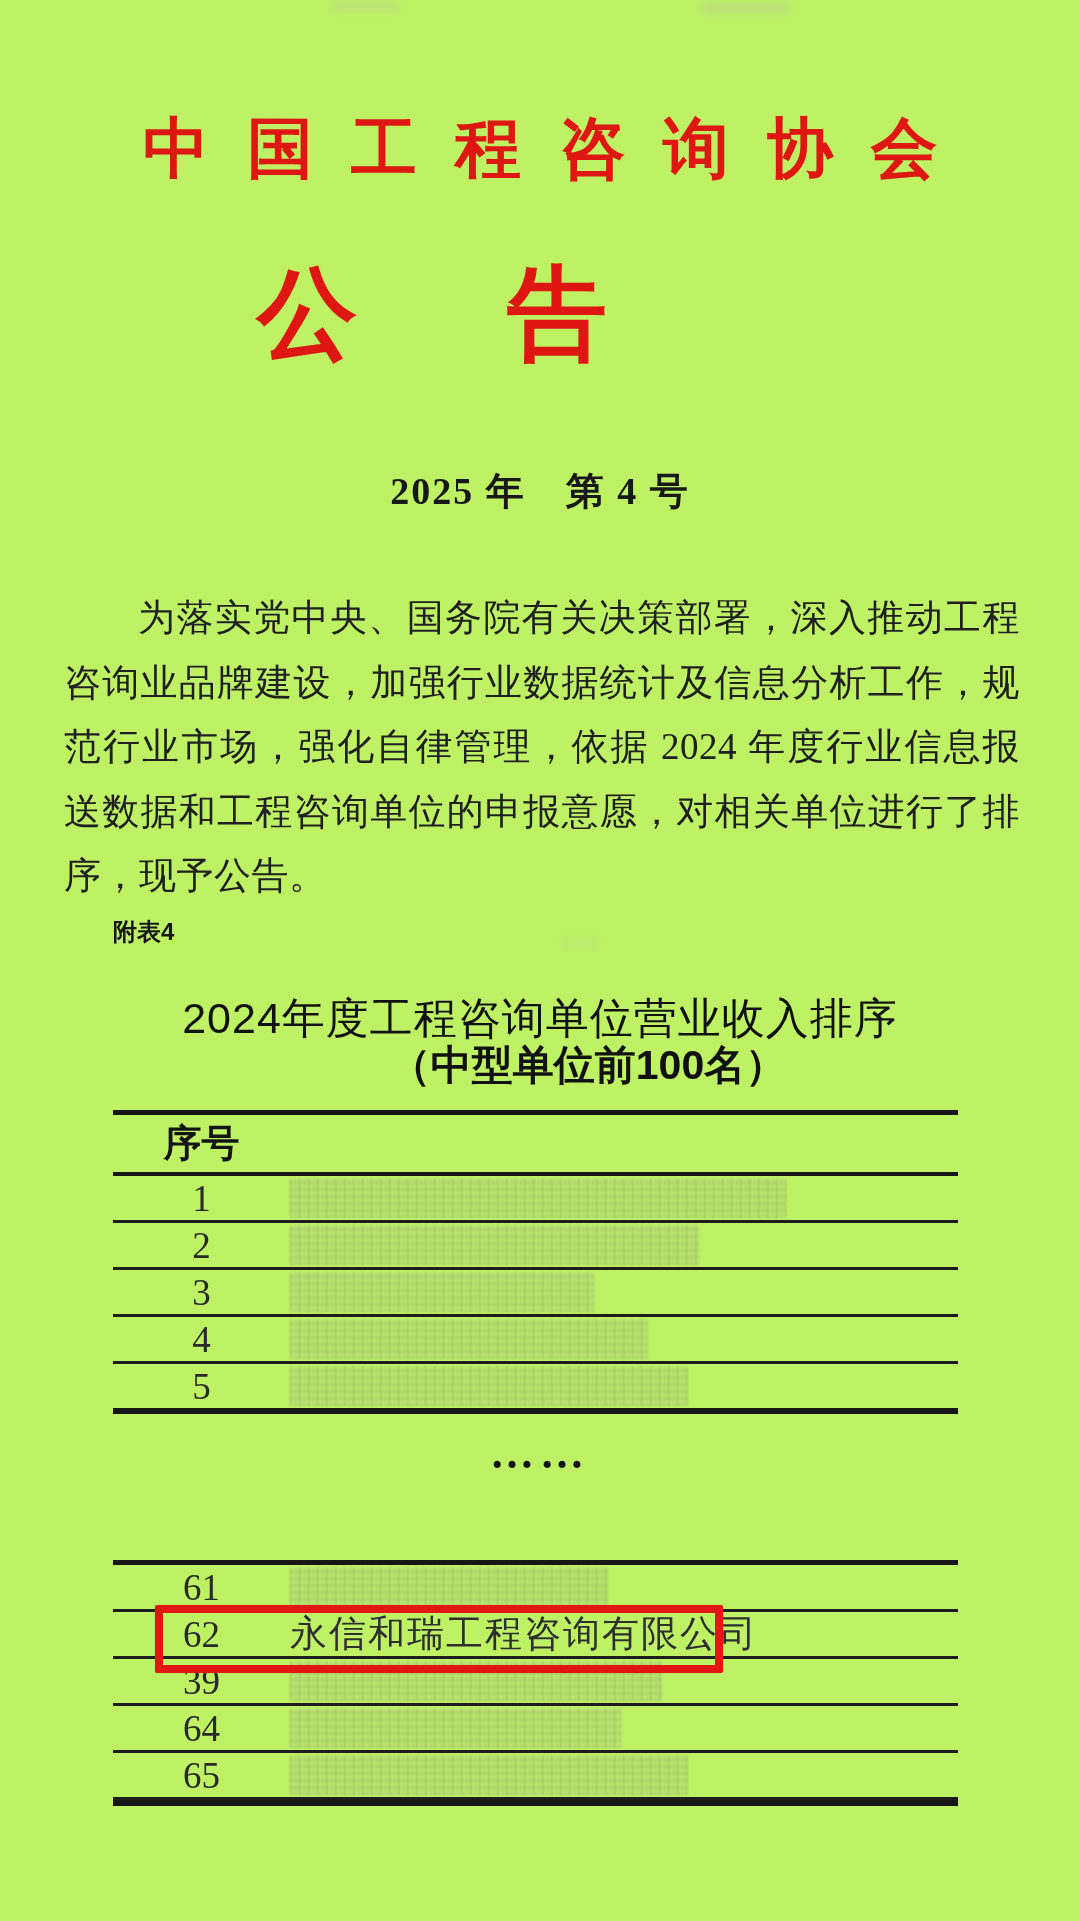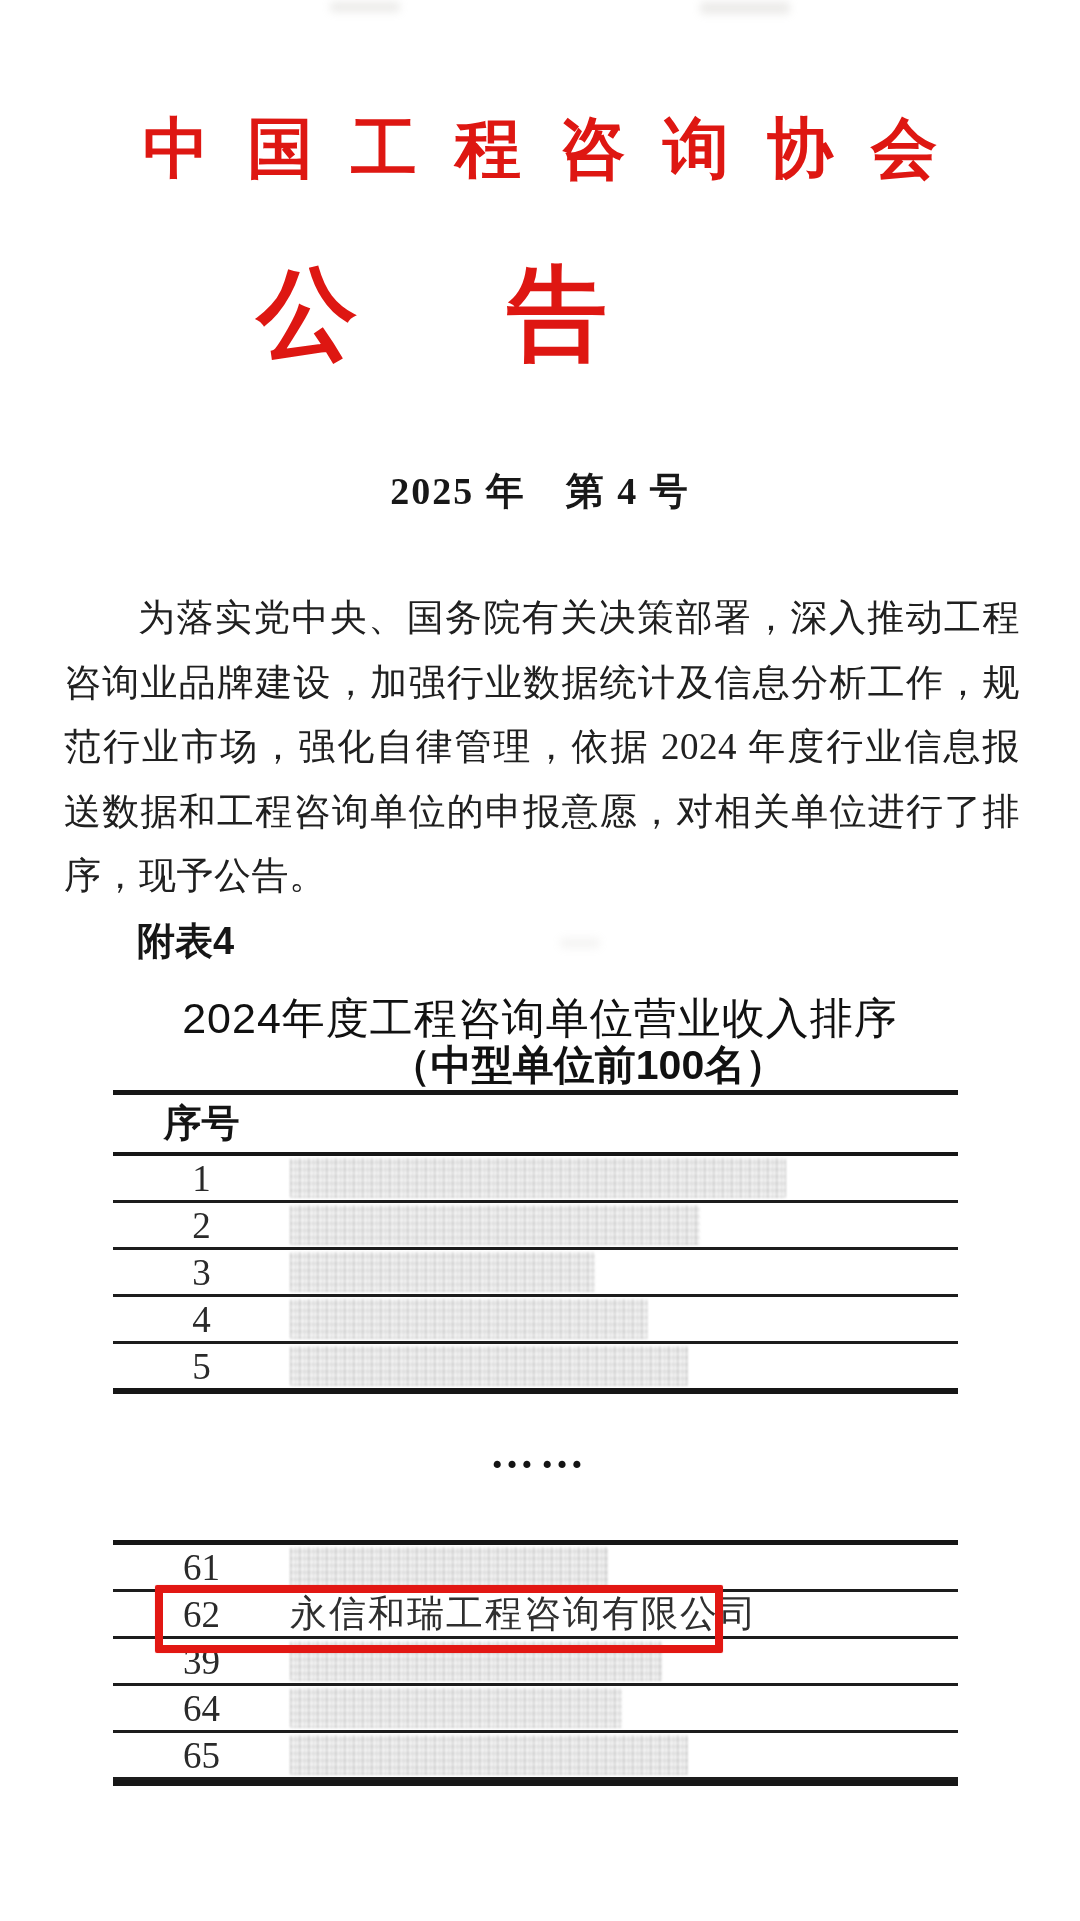--- a/index.html
+++ b/index.html
@@ -1,20 +1,20 @@
 <!DOCTYPE html>
 <html><head>
 <meta charset="utf-8">
 <style>
   html,body{margin:0;padding:0;background:#e9e9e9;}
   .page{
     position:relative;
     width:1080px;height:1921px;
     margin:0 auto;
-    background:#ffffff;
+    background:#bef264;
     overflow:hidden;
     font-family:"Liberation Serif","DejaVu Serif",serif;
     color:#1c1c1c;
   }
   
   .artifact{position:absolute;background:#b9b6b0;opacity:.28;filter:blur(4px);border-radius:4px;}
   .art1{left:330px;top:2px;width:70px;height:10px;}
   .art2{left:700px;top:2px;width:90px;height:12px;}
   .art3{left:560px;top:938px;width:40px;height:10px;opacity:.15;}
 
@@ -47,24 +47,23 @@
     position:absolute;left:64px;top:586px;width:956px;
     font-size:37px;line-height:64.5px;
     text-align:justify;text-justify:inter-ideograph;
     text-indent:2em;
     letter-spacing:0.5px;
     color:#202020;
     margin:0;
   }
   .appendix-label{
     position:absolute;left:113px;top:916px;
-    font-size:38px;font-weight:bold;
+    font-size:24px;font-weight:bold;
     font-family:"Liberation Sans","DejaVu Sans",sans-serif;
     color:#161616;
-    margin-left:24px;
   }
   .table-title1{
     position:absolute;left:0;top:990px;width:1080px;
     text-align:center;
     font-size:43px;font-weight:normal;
     font-family:"Liberation Sans","DejaVu Sans",sans-serif;
     letter-spacing:1px;color:#111;
   }
   .table-title2{
     position:absolute;left:0;top:1038px;width:1080px;
@@ -72,20 +71,21 @@
     font-size:41px;font-weight:bold;
     font-family:"Liberation Sans","DejaVu Sans",sans-serif;
     color:#111;
     padding-left:48px;
   }
 
   .rank-table{
     position:absolute;left:113px;width:845px;
     border-top:5px solid #161616;
     border-bottom:6px solid #161616;
+    margin-top:20px;
   }
   .rank-table.first{top:1090px;}
   .rank-table.second{top:1540px;}
   .thead{
     display:flex;align-items:center;height:57px;
     border-bottom:4px solid #161616;
     font-family:"Liberation Sans","DejaVu Sans",sans-serif;
     font-weight:bold;font-size:38px;color:#141414;
   }
   .trow{

